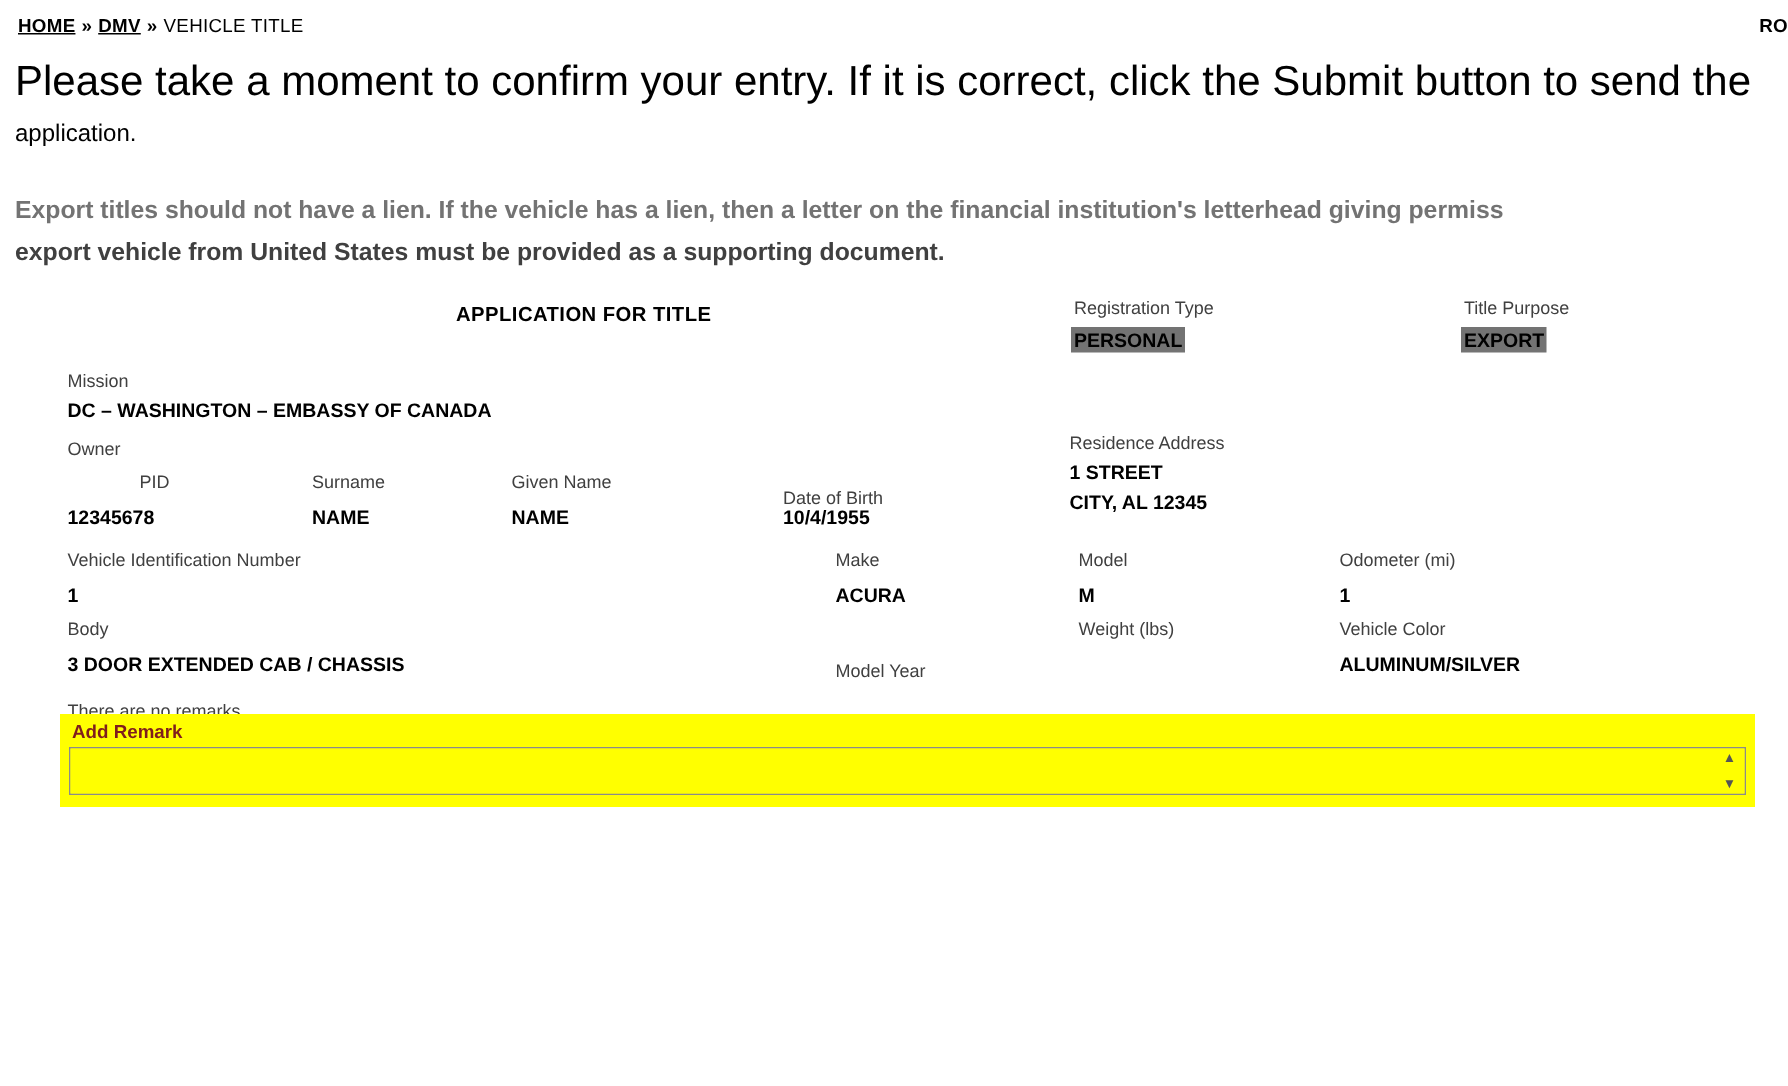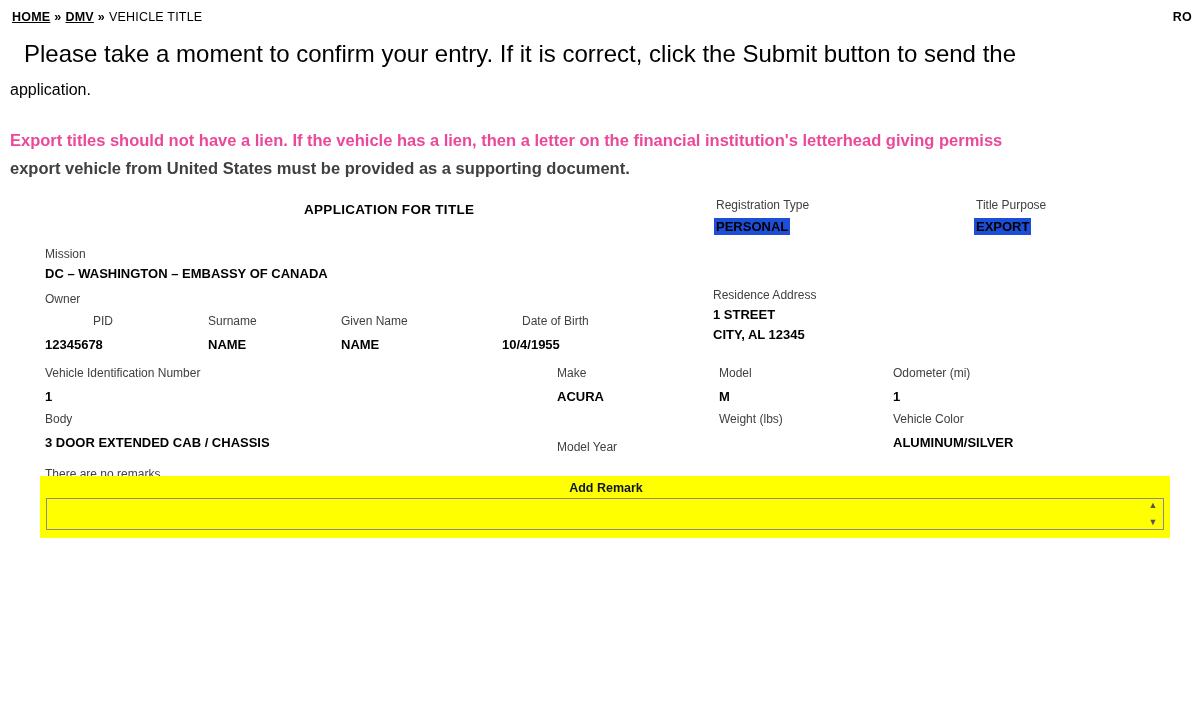--- a/index.html
+++ b/index.html
@@ -41,37 +41,37 @@
     right: 0px;
     top: 10px;
     font-size: 12.5px;
     font-weight: bold;
     white-space: nowrap;
     overflow: hidden;
   }
 
   
   .headline {
-    font-size: 24px;
+    font-size: 28px;
     line-height: 36px;
-    padding: 6px 0 0 24px;
+    padding: 6px 0 0 10px;
     width: 1190px;
     box-sizing: border-box;
     white-space: nowrap;
     overflow: hidden;
   }
   .headline-l2 {
     font-size: 16px;
     line-height: 36px;
     padding: 0 0 0 10px;
   }
 
   
   .warning {
-    color: #ec4899;
+    color: #737373;
     font-weight: bold;
     font-size: 16.5px;
     line-height: 28px;
     padding: 18px 0 0 10px;
     width: 1192px;
     box-sizing: border-box;
     overflow: hidden;
     white-space: nowrap;
   }
   .warning-l2 {
@@ -97,21 +97,21 @@
     white-space: nowrap;
   }
   .fld-value {
     position: absolute;
     font-size: 13px;
     font-weight: bold;
     color: #000;
     white-space: nowrap;
   }
   .hl {
-    background: #1d4ed8;
+    background: #737373;
     padding: 1px 2px;
   }
   .app-title {
     position: absolute;
     left: 304px;
     top: 4px;
     font-size: 13.5px;
     font-weight: bold;
     letter-spacing: .3px;
   }
@@ -122,23 +122,22 @@
     left: 40px;
     top: 278px;
     width: 1130px;
     background: #ffff00;
     padding: 4px 6px 8px 6px;
     box-sizing: border-box;
   }
   .remark-label {
     font-size: 12.5px;
     font-weight: bold;
-    color: #0f172a;
+    color: #7f1d1d;
     padding: 1px 0 3px 2px;
-    text-align: center;
   }
   .remark-box {
     position: relative;
     width: 1118px;
     height: 32px;
     background: #ffff00;
     border: 1px solid #8b8b8b;
     box-sizing: border-box;
   }
   .remark-input {
@@ -204,22 +203,22 @@
 
   <div class="fld-label" style="left:45px; top:116px;margin-left:48px;">PID</div>
   <div class="fld-value" style="left:45px; top:139px;">12345678</div>
 
   <div class="fld-label" style="left:208px; top:116px;">Surname</div>
   <div class="fld-value" style="left:208px; top:139px;">NAME</div>
 
   <div class="fld-label" style="left:341px; top:116px;">Given Name</div>
   <div class="fld-value" style="left:341px; top:139px;">NAME</div>
 
-  <div class="fld-label" style="left:522px; top:116px;">Date of Birth</div>
-  <div class="fld-value" style="left:502px; top:139px;">10/4/1955</div>
+  <div class="fld-label" style="left:522px; top:127px;">Date of Birth</div>
+  <div class="fld-value" style="left:522px; top:139px;">10/4/1955</div>
 
   <div class="fld-label" style="left:45px; top:168px;">Vehicle Identification Number</div>
   <div class="fld-value" style="left:45px; top:191px;">1</div>
 
   <div class="fld-label" style="left:557px; top:168px;">Make</div>
   <div class="fld-value" style="left:557px; top:191px;">ACURA</div>
 
   <div class="fld-label" style="left:719px; top:168px;">Model</div>
   <div class="fld-value" style="left:719px; top:191px;">M</div>
 

